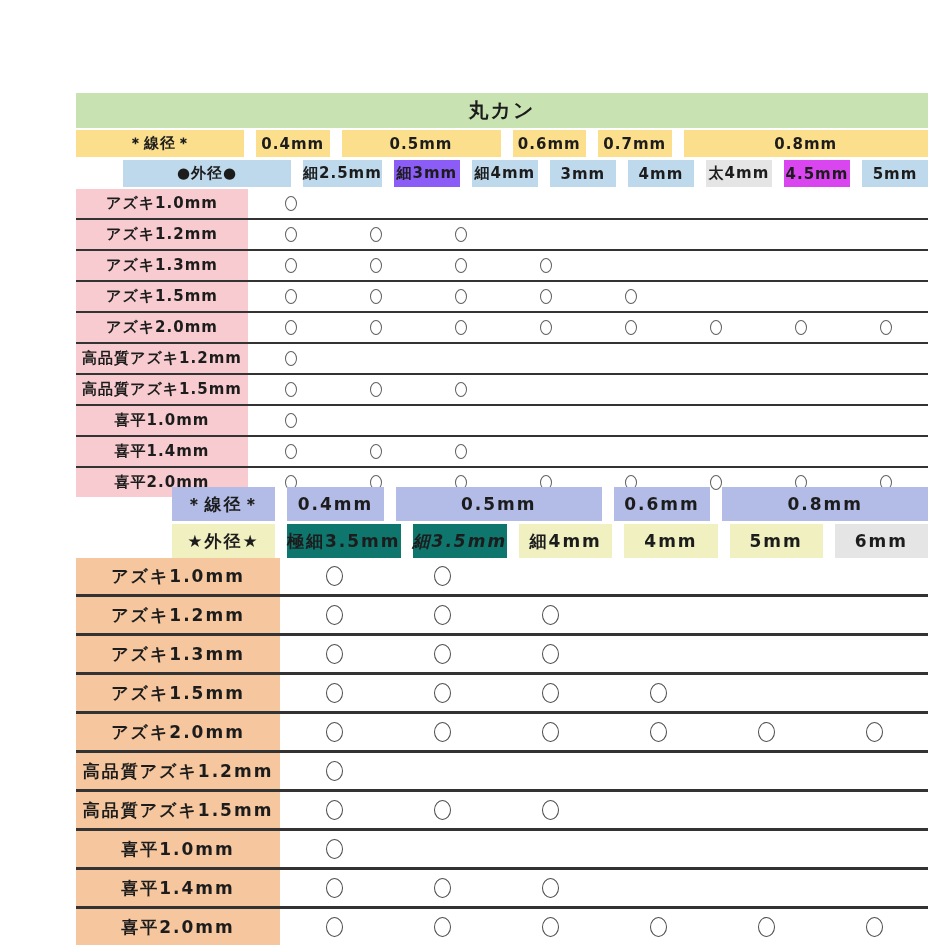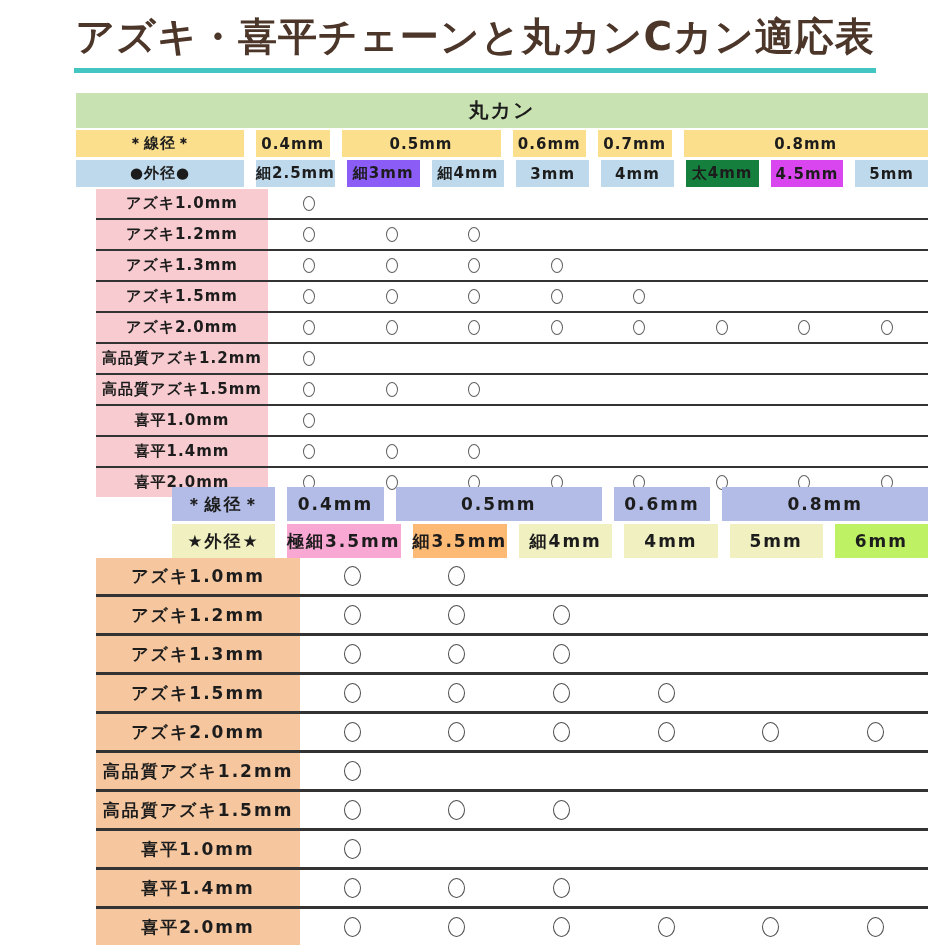--- a/index.html
+++ b/index.html
@@ -16,31 +16,31 @@
     border-bottom:5px solid var(--underline,#43c6c2);
     font-size:39px; line-height:1.2; letter-spacing:1px;
     color:var(--title-color,#4b3629); white-space:nowrap;
   }
   
   .chart{position:absolute; left:48px; width:852px;padding-left:28px;}
   .t-bar{display:flex; align-items:center; justify-content:center;}
   .hgrid{display:grid; column-gap:12px;}
   .hcell{display:flex; align-items:center; justify-content:center; letter-spacing:1px; white-space:nowrap;}
   .t-body{}
-  .trow{display:grid; align-items:stretch;margin-left:20px;}
+  .trow{display:grid; align-items:stretch;}
   .trow + .trow{border-top:2px solid #333333;}
   .rlabel{display:flex; align-items:center; justify-content:center; letter-spacing:1px; white-space:nowrap;}
   .mcell{display:flex; align-items:center; justify-content:center;}
   .mark{display:inline-block; border-radius:50%; background:#ffffff; box-sizing:border-box;}
   
   .t1{top:93px;}
   .t1 .t-bar{height:35px; font-size:20px; letter-spacing:2px; background:var(--t1-header,#c9e2b2);}
   .t1 .hgrid{grid-template-columns:168px repeat(8,1fr);}
   .t1 .hrow-wire{margin-top:2px;}
-  .t1 .hrow-outer{margin-top:3px;}
+  .t1 .hrow-outer{margin-top:3px;margin-left:47px;}
   .t1 .hcell{height:27px; font-size:15px;}
   .t1 .t-body{margin-top:2px;}
   .t1 .trow{grid-template-columns:172px repeat(8,1fr); height:29px;}
   .t1 .rlabel{font-size:15px;}
   .t1 .mark{width:12px; height:15px; border:1.5px solid #5f5f5f;}
   
   .t2{top:484px;}
   .t2 .t-bar{height:32px; width:756px; margin-left:96px; font-size:22px; letter-spacing:2px; background:var(--t2-header,#8ea7da);}
   .t2 .hgrid{width:756px; margin-left:96px; grid-template-columns:103px repeat(6,1fr);}
   .t2 .hrow-wire{margin-top:3px;}
@@ -49,41 +49,38 @@
   .t2 .t-body{margin-top:0;}
   .t2 .trow{grid-template-columns:204px repeat(6,1fr); height:36px;}
   .t2 .trow + .trow{border-top:3px solid #333333;}
   .t2 .rlabel{font-size:17px; letter-spacing:2px;}
   .t2 .mark{width:17px; height:20px; border:1.6px solid #4c4c4c;}
 </style>
 </head>
 <body>
 
 <div class="page">
-  <div class="title-wrap">
-    <span class="title-inner">アズキ・喜平チェーンと丸カンCカン適応表</span>
-  </div>
   <div class="chart t1" id="table-maru-kan">
       <div class="t-bar">丸カン</div>
       <div class="hgrid hrow-wire">
         <div class="hcell" style="background: rgb(252, 223, 141);">＊線径＊</div>
         <div class="hcell" style="background: rgb(252, 223, 141); grid-column: span 1;">0.4mm</div>
         <div class="hcell" style="background: rgb(252, 223, 141); grid-column: span 2;">0.5mm</div>
         <div class="hcell" style="background: rgb(252, 223, 141); grid-column: span 1;">0.6mm</div>
         <div class="hcell" style="background: rgb(252, 223, 141); grid-column: span 1;">0.7mm</div>
         <div class="hcell" style="background: rgb(252, 223, 141); grid-column: span 3;">0.8mm</div>
       </div>
       <div class="hgrid hrow-outer">
         <div class="hcell" style="background: rgb(190, 217, 236);">●外径●</div>
         <div class="hcell" style="background: rgb(190, 217, 236);">細2.5mm</div>
         <div class="hcell" style="background: #8b5cf6;">細3mm</div>
         <div class="hcell" style="background: rgb(190, 217, 236);">細4mm</div>
         <div class="hcell" style="background: rgb(190, 217, 236);">3mm</div>
         <div class="hcell" style="background: rgb(190, 217, 236);">4mm</div>
-        <div class="hcell" style="background: #15803d;">太4mm</div>
+        <div class="hcell" style="background: #e5e5e5;">太4mm</div>
         <div class="hcell" style="background: #d946ef;">4.5mm</div>
         <div class="hcell" style="background: rgb(190, 217, 236);">5mm</div>
       </div>
       <div class="t-body">
         <div class="trow">
           <div class="rlabel" style="background: rgb(247, 203, 207);">アズキ1.0mm</div>
           <div class="mcell">
             <span class="mark" title="○"></span>
           </div>
           <div class="mcell"></div>
@@ -270,26 +267,26 @@
   <div class="chart t2" id="table-c-kan">
       <div class="hgrid hrow-wire">
         <div class="hcell" style="background: rgb(178, 188, 230);">＊線径＊</div>
         <div class="hcell" style="background: rgb(178, 188, 230); grid-column: span 1;">0.4mm</div>
         <div class="hcell" style="background: rgb(178, 188, 230); grid-column: span 2;">0.5mm</div>
         <div class="hcell" style="background: rgb(178, 188, 230); grid-column: span 1;">0.6mm</div>
         <div class="hcell" style="background: rgb(178, 188, 230); grid-column: span 2;">0.8mm</div>
       </div>
       <div class="hgrid hrow-outer">
         <div class="hcell" style="background: rgb(240, 240, 193);">★外径★</div>
-        <div class="hcell" style="background: #f9a8d4;">極細3.5mm</div>
-        <div class="hcell" style="background: #fdba74;">細3.5mm</div>
+        <div class="hcell" style="background: #0f766e;">極細3.5mm</div>
+        <div class="hcell" style="background: #0f766e; font-style: italic;">細3.5mm</div>
         <div class="hcell" style="background: rgb(240, 240, 193);">細4mm</div>
         <div class="hcell" style="background: rgb(240, 240, 193);">4mm</div>
         <div class="hcell" style="background: rgb(240, 240, 193);">5mm</div>
-        <div class="hcell" style="background: #bef264;">6mm</div>
+        <div class="hcell" style="background: #e5e5e5;">6mm</div>
       </div>
       <div class="t-body">
         <div class="trow">
           <div class="rlabel" style="background: rgb(246, 199, 159);">アズキ1.0mm</div>
           <div class="mcell">
             <span class="mark" title="○"></span>
           </div>
           <div class="mcell">
             <span class="mark" title="○"></span>
           </div>

